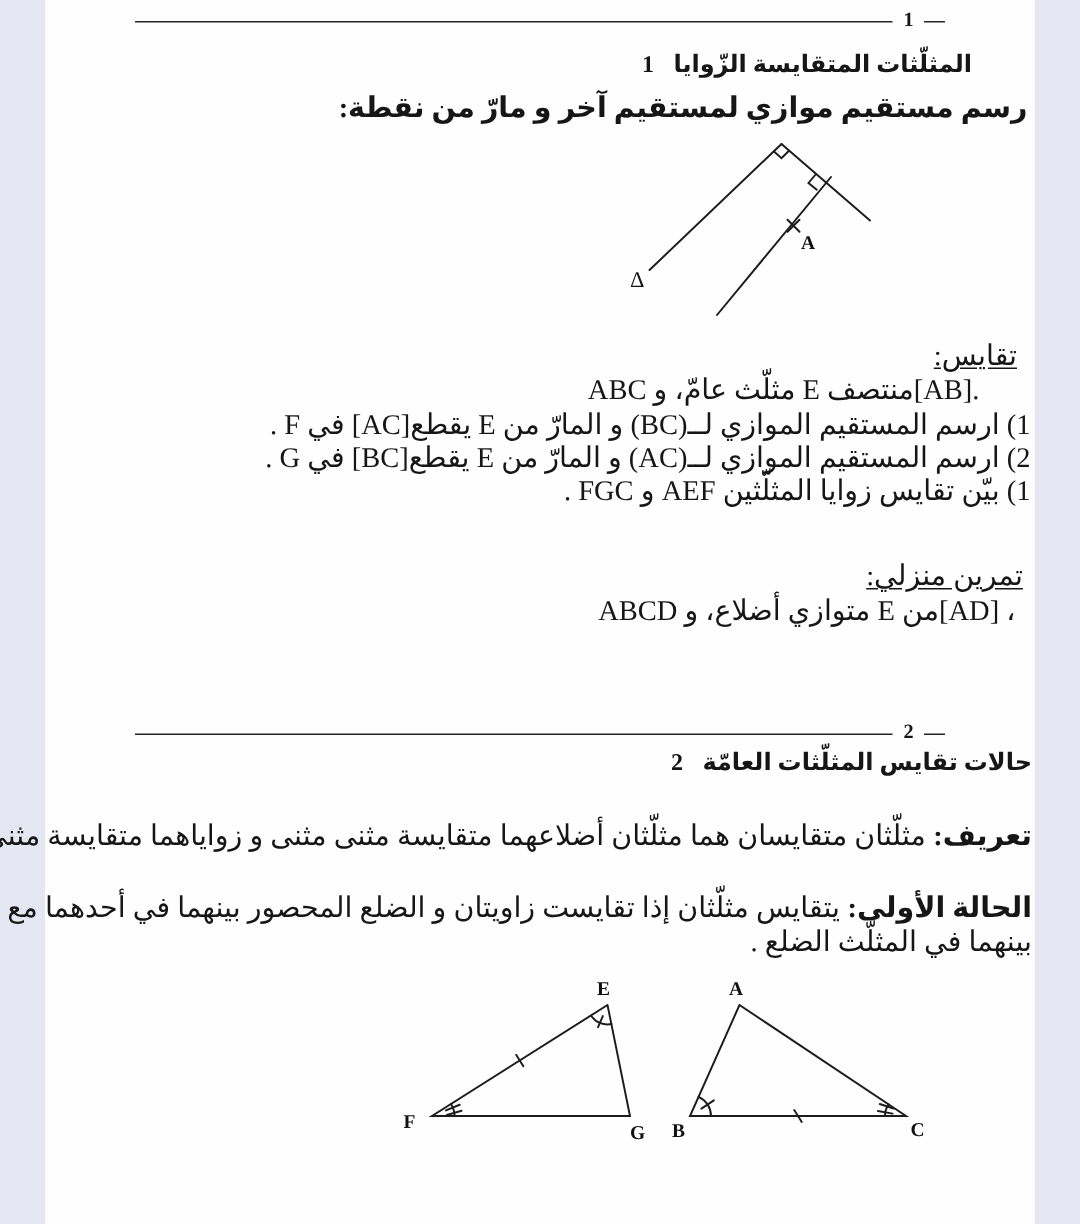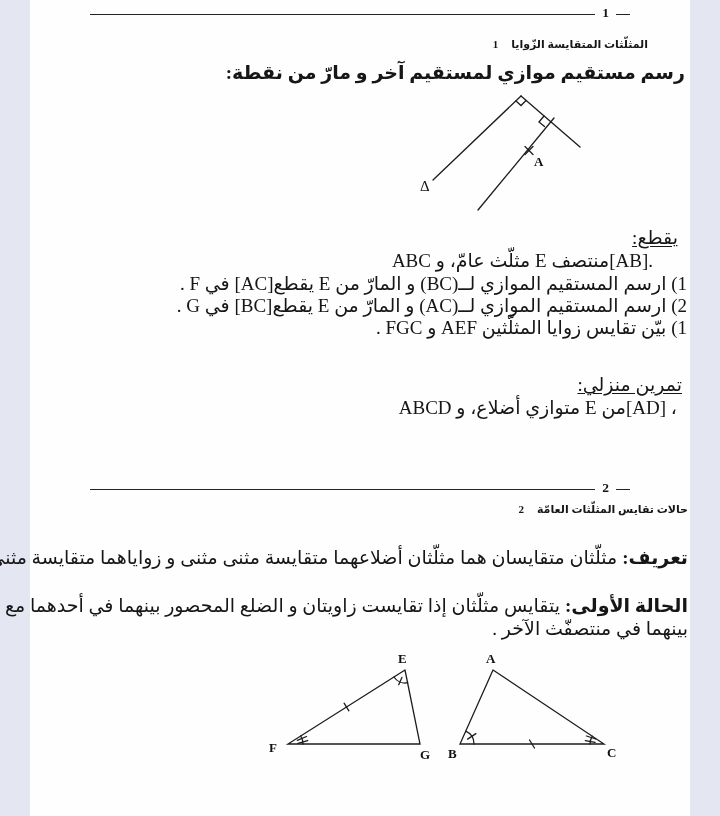--- a/index.html
+++ b/index.html
@@ -13,21 +13,21 @@
   }
   .page{
     position:absolute;left:30px;top:0;
     width:660px;height:816px;
     background:#fefefe;
   }
   .abs{position:absolute;white-space:nowrap;line-height:18px;font-size:19px;}
   .rtl{direction:rtl;unicode-bidi:plaintext;}
   .bold{font-weight:bold;}
   .ul{text-decoration:underline;text-underline-offset:2px;}
-  .heading{position:absolute;white-space:nowrap;direction:rtl;font-weight:bold;font-size:11px;line-height:18px;}
+  .heading{position:absolute;white-space:nowrap;direction:rtl;font-weight:bold;font-size:16px;line-height:18px;}
   .hnum{margin-right:13px;}
   .rest{margin-right:5px;}
   .divider{
     position:absolute;left:60px;right:60px;height:16px;
     display:flex;align-items:center;column-gap:7px;direction:ltr;
   }
   .dline{height:0;border-top:1.6px solid #232323;}
   .dline.long{flex:1;}
   .dline.short{width:14px;}
   .dnum{font-weight:bold;font-size:13.5px;line-height:14px;transform:translateY(-1px);}
@@ -58,21 +58,21 @@
     <line x1="131" y1="10" x2="190" y2="61"></line>
     <line x1="164" y1="32" x2="88" y2="124"></line>
     <polyline points="126,15 131,19.5 136,14.5"></polyline>
     <polyline points="154,30 149,36 154.5,40.5"></polyline>
     <line x1="135" y1="60.5" x2="143" y2="68.5"></line>
     <line x1="143" y1="60.5" x2="135" y2="68.5"></line>
     <text class="dl" x="30" y="105">Δ</text>
     <text x="144" y="80">A</text>
   </svg>
 
-  <div class="abs rtl ul" style="top:229px;right:12px;">يقطع:</div>
+  <div class="abs rtl ul" style="top:229px;right:12px;">تقايس:</div>
   <div class="abs rtl" style="top:252px;right:37px;">ABC مثلّث عامّ، و E منتصف[AB].</div>
   <div class="abs rtl" style="top:275px;right:3px;margin-left:48px;">1) ارسم المستقيم الموازي لــ(BC) و المارّ من E يقطع[AC] في F .</div>
   <div class="abs rtl" style="top:297px;right:3px;">2) ارسم المستقيم الموازي لــ(AC) و المارّ من E يقطع[BC] في G .</div>
   <div class="abs rtl" style="top:319px;right:3px;">1) بيّن تقايس زوايا المثلّثين AEF و FGC .</div>
 
   <div class="abs rtl ul" style="top:376px;right:8px;">تمرين منزلي:</div>
   <div class="abs rtl" style="top:399px;right:13px;">ABCD متوازي أضلاع، و E من[AD] ،</div>
 
   <div class="divider" style="top:481px;">
     <div class="dline long"></div>
@@ -84,21 +84,21 @@
     <span>حالات تقايس المثلّثات العامّة</span><span class="hnum">2</span>
   </div>
 
   <div class="abs rtl" style="top:549px;right:2px;">
     <span class="bold">تعريف:</span><span class="rest">مثلّثان متقايسان هما مثلّثان أضلاعهما متقايسة مثنى مثنى و زواياهما متقايسة مثنى مثنى.</span>
   </div>
 
   <div class="abs rtl" style="top:597px;right:2px;">
     <span class="bold">الحالة الأولى:</span><span class="rest">يتقايس مثلّثان إذا تقايست زاويتان و الضلع المحصور بينهما في أحدهما مع زاويتين و الضلع المحصور</span>
   </div>
-  <div class="abs rtl" style="top:620px;right:2px;">بينهما في منتصفّث الآخر .</div>
+  <div class="abs rtl" style="top:620px;right:2px;">بينهما في المثلّث الضلع .</div>
 
   <svg style="left:235px;top:645px;" width="360" height="122" viewBox="0 0 360 122">
 
     <polyline points="140,25 23,99 155,99 140,25"></polyline>
     <path d="M129,32 A13,13 0 0 0 142.6,37.7"></path>
     <line x1="136.9" y1="32.4" x2="133.7" y2="39.7"></line>
     <path d="M35.7,91 A15,15 0 0 1 38,99"></path>
     <line x1="32.3" y1="95.3" x2="41.5" y2="91.5"></line>
     <line x1="32.9" y1="98.3" x2="42.7" y2="95.5"></line>
     <line x1="79.1" y1="58.2" x2="83.9" y2="65.8"></line>

